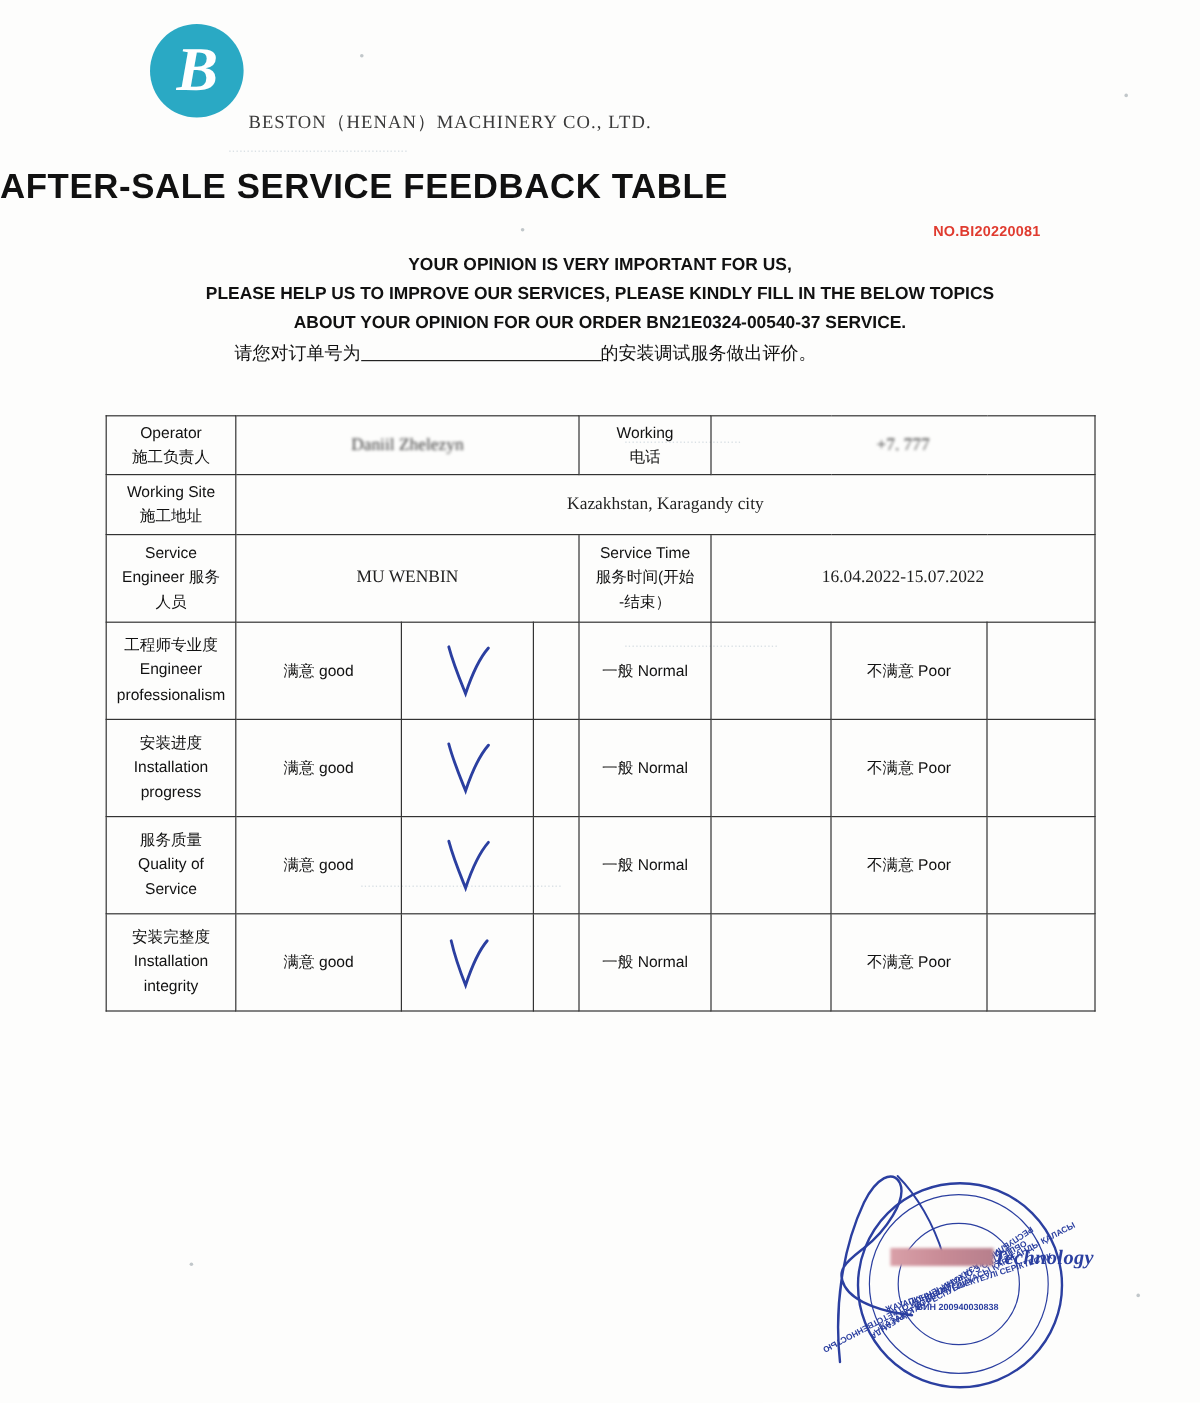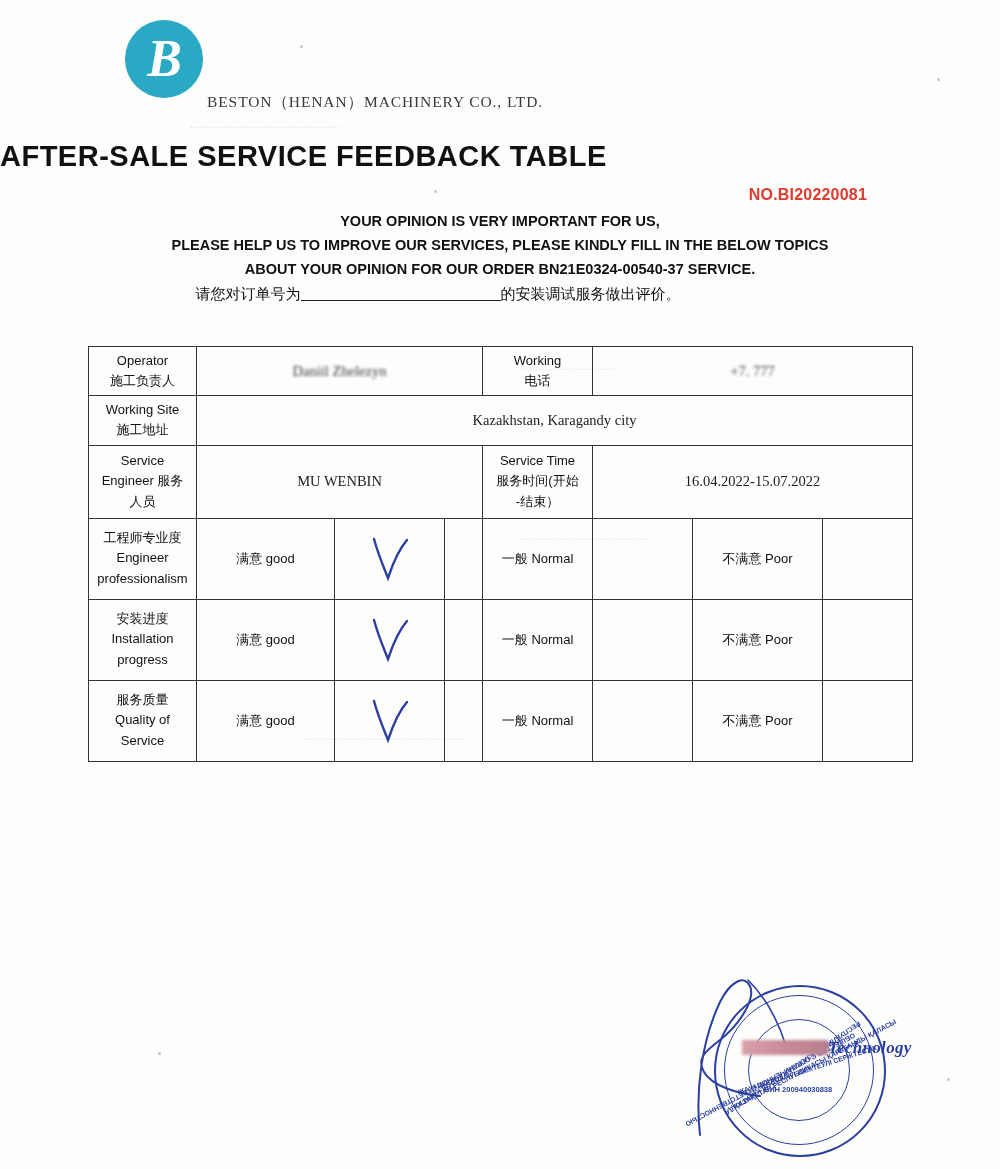--- a/index.html
+++ b/index.html
@@ -68,21 +68,21 @@
     width: 1000px;
     font-size: 29px;
     font-weight: bold;
     letter-spacing: 0.5px;
     color: #111;
   }
   .doc-no {
     position: absolute;
     right: 133px;
     top: 186px;
-    font-size: 16px;
+    font-size: 12px;
     font-weight: bold;
     color: #e03b2f;
     letter-spacing: 0.2px;
   }
   .intro {
     position: absolute;
     left: 0;
     width: 1000px;
     text-align: center;
     font-size: 14.5px;
@@ -388,20 +388,38 @@
             <path d="M7 3 C 11 18, 17 32, 21 42 C 26 27, 33 12, 40 4" fill="none" stroke="#2b3fa0" stroke-width="2.4" stroke-linecap="round"></path>
           </svg>
         </td>
         <td></td>
         <td class="opt">一般 Normal</td>
         <td></td>
         <td class="opt">不满意 Poor</td>
         <td></td>
       </tr>
 
+      <tr>
+        <td class="lbl" style="height:72px">
+          <div>安装完整度</div>
+          <div>Installation</div>
+          <div>integrity</div>
+        </td>
+        <td class="opt">满意 good</td>
+        <td class="check-cell">
+          <svg class="check" viewBox="0 0 46 46">
+            <path d="M9 5 C 12 18, 17 32, 21 42 C 26 27, 33 12, 39 5" fill="none" stroke="#2b3fa0" stroke-width="2.4" stroke-linecap="round"></path>
+          </svg>
+        </td>
+        <td></td>
+        <td class="opt">一般 Normal</td>
+        <td></td>
+        <td class="opt">不满意 Poor</td>
+        <td></td>
+      </tr>
     </tbody>
   </table>
 
   <svg class="signature" viewBox="0 0 200 180">
     <path d="M40 175 C 35 130, 42 80, 60 42 C 70 22, 84 14, 90 26 C 96 40, 78 66, 60 80 C 46 91, 36 98, 44 112 C 52 126, 78 134, 100 136" fill="none" stroke="#2b3fa0" stroke-width="2" stroke-linecap="round"></path>
     <path d="M88 20 C 104 36, 118 60, 126 86" fill="none" stroke="#2b3fa0" stroke-width="1.6" stroke-linecap="round"></path>
   </svg>
 
   <div class="stamp">
     <div class="ring-outer"></div>

